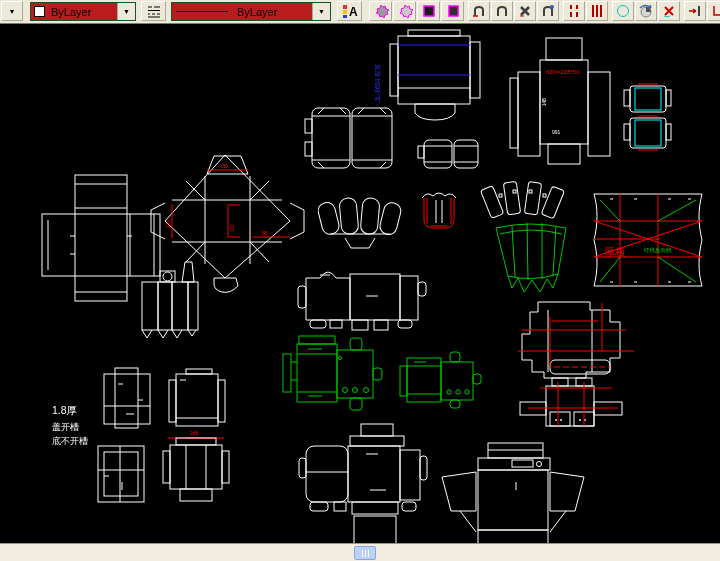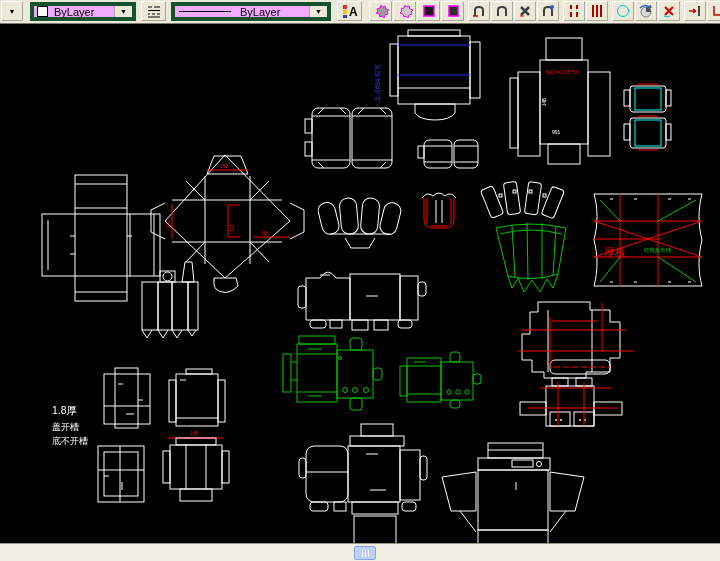--- a/index.html
+++ b/index.html
@@ -2,21 +2,21 @@
 <html><head>
 <meta charset="utf-8">
 <style>
   html,body{margin:0;padding:0;background:#ece9d8;font-family:"Liberation Sans",sans-serif;}
   .screen{position:relative;width:720px;height:561px;overflow:hidden;background:#ece9d8;}
   
   .toolbar{position:absolute;left:0;top:0;width:720px;height:23px;background:#ece9d8;border-bottom:1px solid #7a7a72;}
   .tb-btn{position:absolute;top:1px;height:20px;width:23px;background:#ece9d8;
           border:1px solid;border-color:#ffffff #aca899 #aca899 #ffffff;
           display:flex;align-items:center;justify-content:center;box-sizing:border-box;}
-  .combo{position:absolute;top:2px;height:19px;background:#f0abfc;border:4px solid #14532d;
+  .combo{position:absolute;top:2px;height:19px;background:#b91c1c;border:1px solid #14532d;
          display:flex;align-items:center;font-size:11px;color:#000;box-sizing:border-box;}
   .combo .val{flex:1;padding-left:3px;white-space:nowrap;overflow:hidden;}
   .arrowbtn{width:17px;height:100%;background:#ece9d8;border-left:1px solid #aca899;
             display:flex;align-items:center;justify-content:center;font-size:7px;color:#000;}
   .swatch{display:inline-block;width:9px;height:9px;background:#fff;border:1px solid #000;margin:0 3px 0 3px;}
   .ltline{display:inline-block;width:52px;height:0;border-top:1px solid #000;margin:0 6px 0 4px;}
   
   .canvas{position:absolute;left:0;top:24px;width:720px;height:534px;background:#000;overflow:hidden;}
   .canvas svg{display:block;}
   svg .w{stroke:#ffffff;fill:none;stroke-width:1;}

